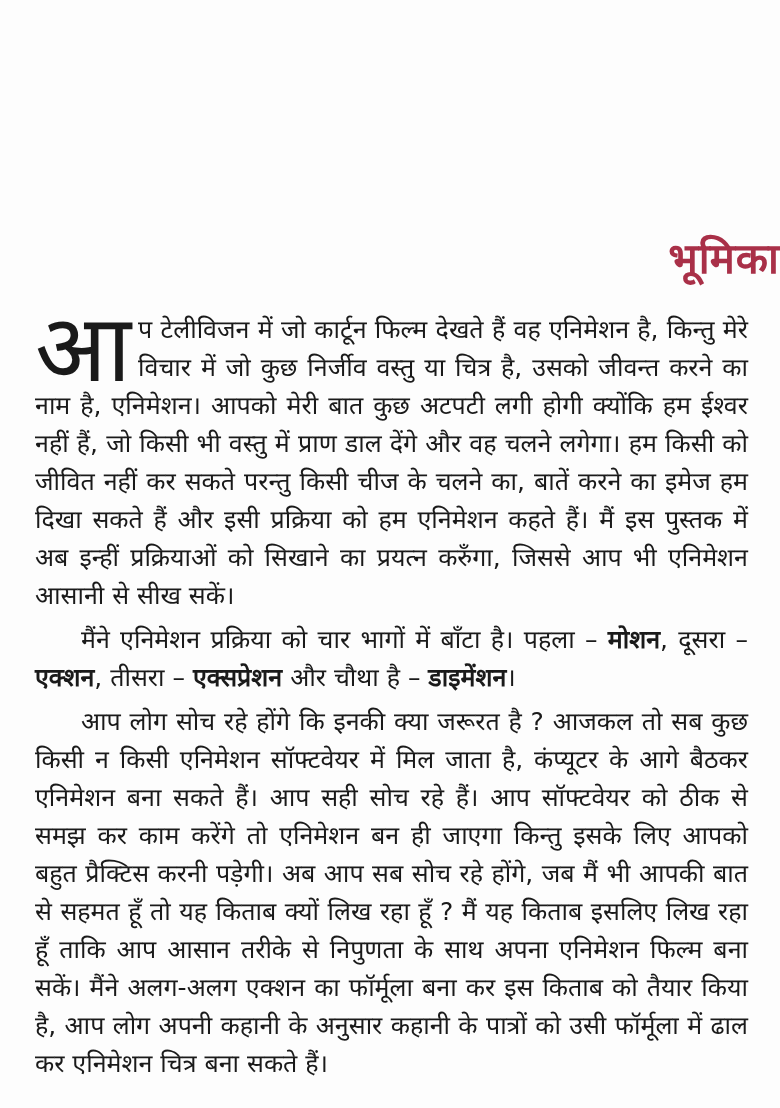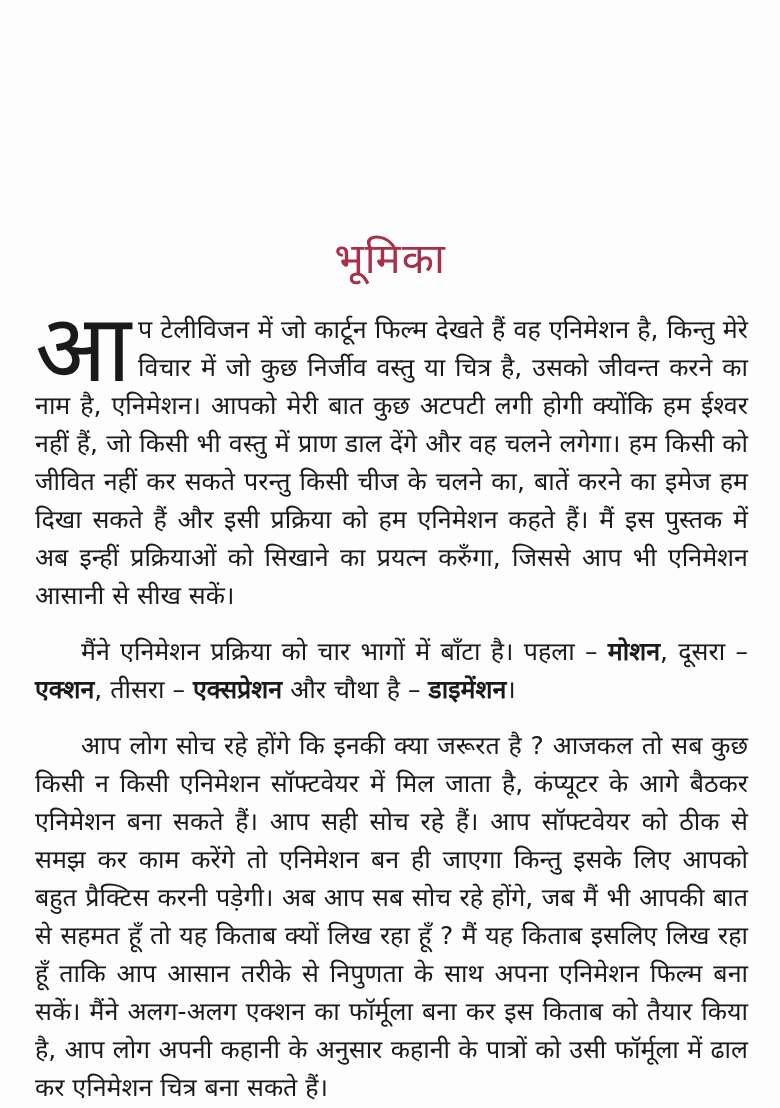--- a/index.html
+++ b/index.html
@@ -19,33 +19,33 @@
     color: var(--text-color);
   }
   .page {
     width: 780px;
     height: 1108px;
     position: relative;
     background: var(--page-bg);
   }
   .page-title {
     margin-top: 228px;
-    text-align: center;
+    text-align: right;
     font-size: 42px;
-    font-weight: normal;
+    font-weight: bold;
     color: var(--title-color);
     letter-spacing: 1px;
   }
   .content {
     margin: 26px 32px 0 35px;
     font-size: 25px;
     line-height: 38px;
     text-align: justify;
   }
-  .paragraph { margin-top: 18px; }
+  .paragraph { margin-top: 6px; }
   .paragraph.first { margin-top: 0; }
   .dropcap {
     float: left;
     font-size: 94px;
     line-height: 72px;
     height: 74px;
     margin-right: 7px;
     margin-top: 2px;
     color: var(--text-color);
   }

